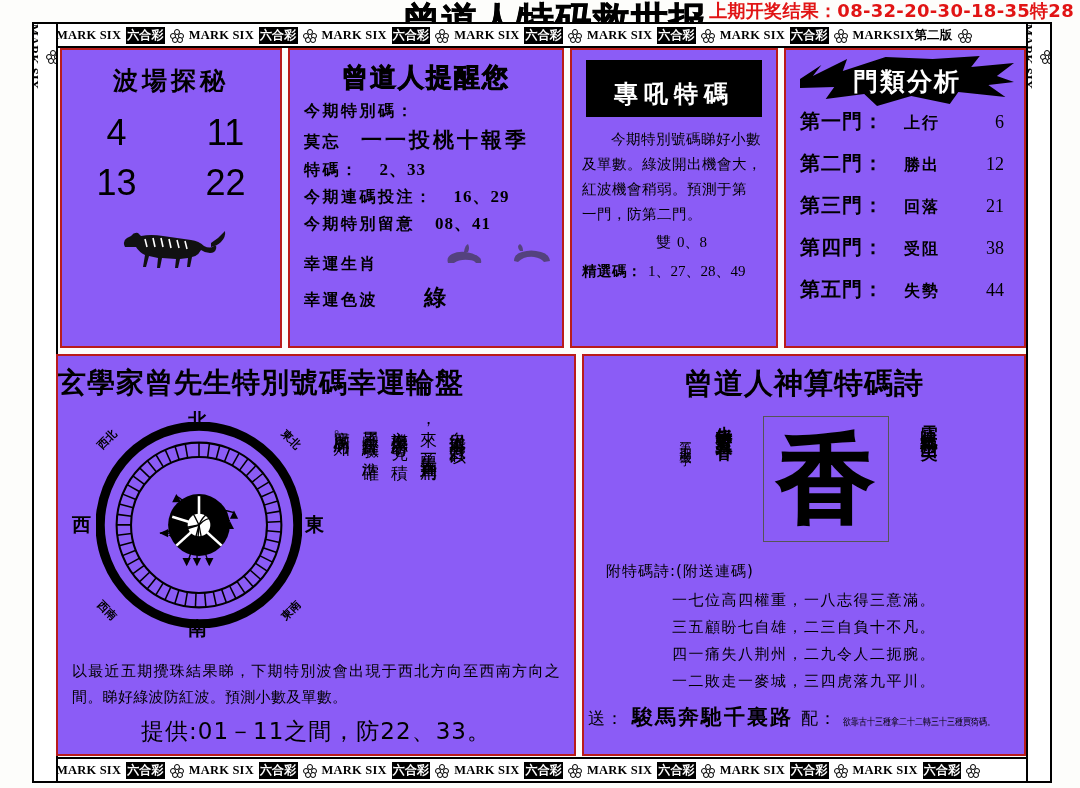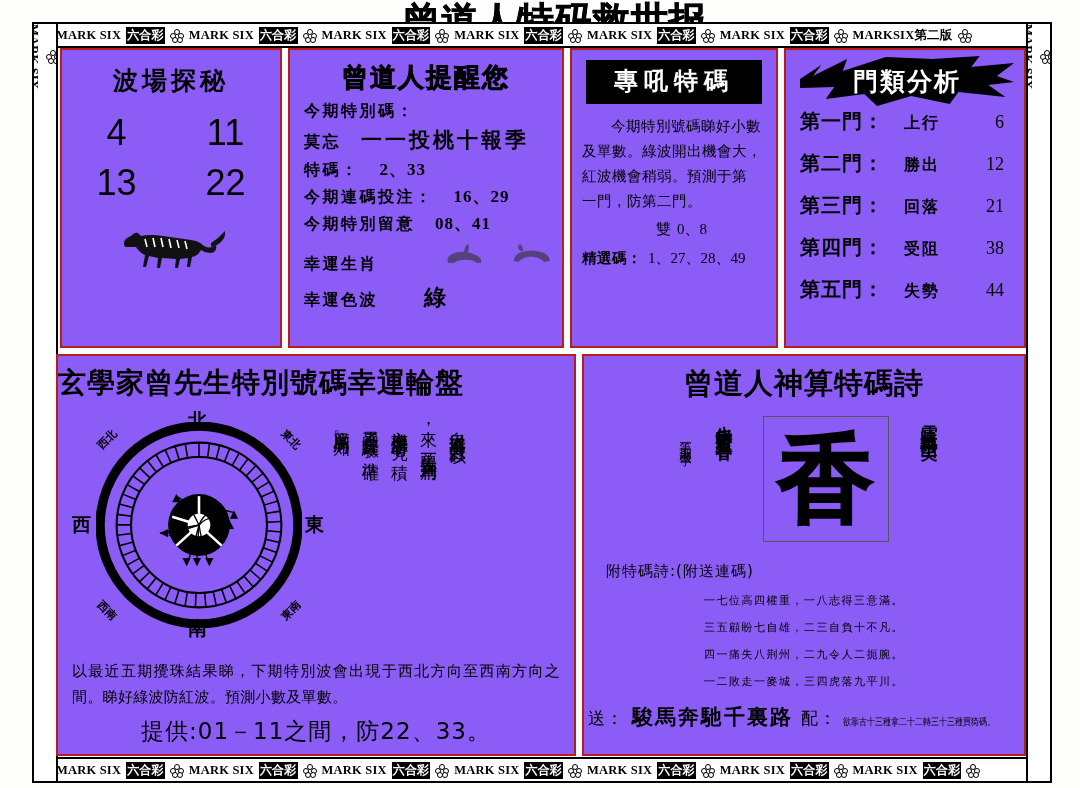--- a/index.html
+++ b/index.html
@@ -85,21 +85,21 @@
   .p2-lbl{letter-spacing:2.5px;}
   .p2-val{margin-left:20px;font-family:"Liberation Serif",serif;font-size:17px;letter-spacing:1px;}
   .p2-val.big{font-size:21px;letter-spacing:3px;}
   .p2-zodiac{display:flex;gap:26px;margin-left:64px;}
   .p2-zodiac svg{width:42px;height:26px;opacity:.82;}
   .green{font-size:22px;letter-spacing:2px;}
 
   
   .p3-banner{margin:10px auto 0;width:176px;background:#000;color:#fff;
     text-align:center;font-size:24px;font-weight:bold;letter-spacing:6px;
-    padding:3px 0 5px;border:2px solid #000;box-sizing:border-box;}
+    padding:16px 0 5px;border:2px solid #000;box-sizing:border-box;}
   .p3-body{margin:10px 10px 0;font-size:14.5px;line-height:25px;text-align:justify;letter-spacing:.5px;}
   .p3-body .ind{text-indent:2em;}
   .p3-kv{display:flex;margin:6px 10px 0;font-size:14.5px;}
   .p3-kv b{font-weight:bold;letter-spacing:.5px;}
   .p3-kv .vals{margin-left:6px;font-family:"Liberation Serif",serif;font-size:15px;}
   .p3-sub{margin-left:74px;font-family:"Liberation Serif",serif;font-size:15px;}
 
   
   .p4-banner{position:relative;height:54px;margin-top:4px;}
   .p4-star{position:absolute;left:14px;top:2px;width:214px;height:50px;
@@ -141,33 +141,34 @@
     height:110px;margin:24px 18px 0 10px;}
   .p6-left{writing-mode:vertical-rl;font-size:17px;line-height:25px;letter-spacing:3px;
     height:142px;margin:4px 26px 0 0;font-weight:bold;}
   .p6-right{writing-mode:vertical-rl;font-size:17px;line-height:25px;letter-spacing:3px;
     height:142px;margin:4px 0 0 28px;font-weight:bold;}
   .p6-box{width:124px;height:124px;border:1px solid #555;
     display:flex;align-items:center;justify-content:center;margin-top:8px;}
   .p6-box span{font-size:96px;font-weight:bold;line-height:1;
     font-family:"DejaVu Sans",sans-serif;-webkit-text-stroke:2px #000;}
   .p6-sub{margin:2px 0 0 22px;font-size:15px;letter-spacing:1px;}
-  .p6-poem{margin:6px 0 0 0;text-align:center;font-size:11px;line-height:27px;letter-spacing:1.5px;}
+  .p6-poem{margin:6px 0 0 0;text-align:center;font-size:15px;line-height:27px;letter-spacing:1.5px;}
   .p6-last{display:flex;align-items:baseline;margin:8px 0 0 4px;}
   .p6-send{font-size:17px;letter-spacing:1px;}
   .p6-sendv{font-size:21px;font-weight:bold;letter-spacing:2px;margin:0 8px;}
   .p6-pei{font-size:17px;letter-spacing:1px;}
   .p6-fine{font-size:8px;letter-spacing:0;margin-left:6px;transform:scaleY(1.25);}
 </style>
 </head>
 <body>
 
 <div class="page">
 
   <div class="masthead cn">曾道人特码救世报</div>
+  <div class="lastresult">上期开奖结果：08-32-20-30-18-35特28</div>
 
   <div class="bar bar-top">
       <div class="barstrip">
         <span class="balls">
           <i></i>
           <i></i>
           <i></i>
           <i></i>
           <i></i>
         </span>

